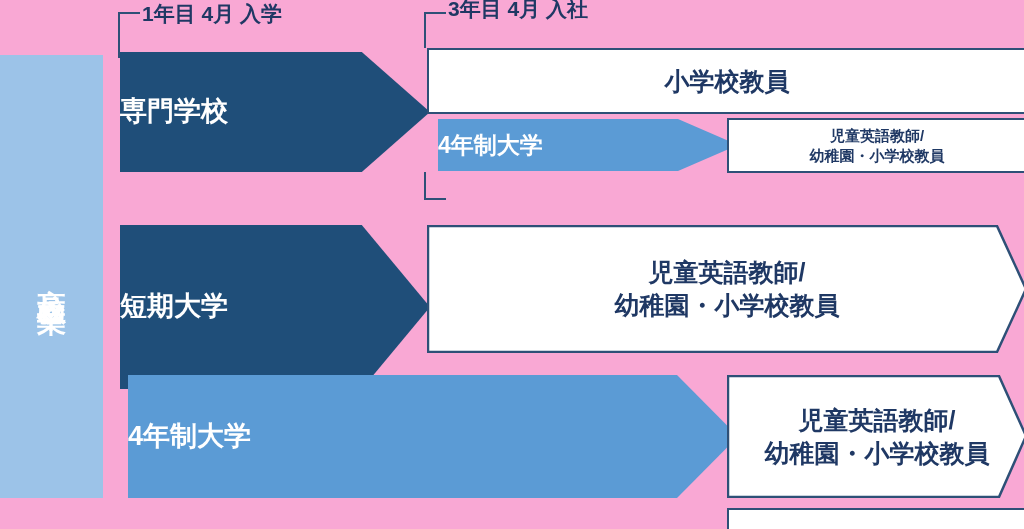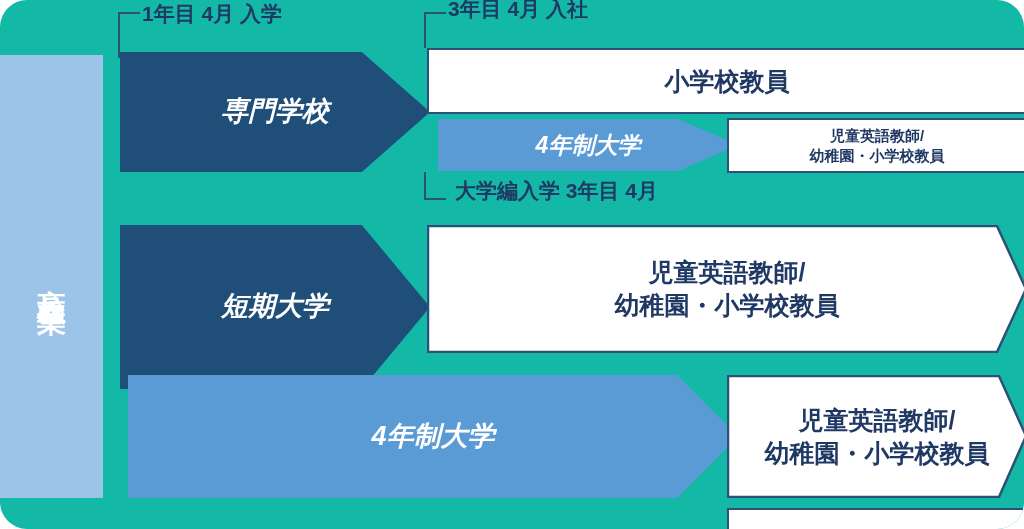--- a/index.html
+++ b/index.html
@@ -8,23 +8,22 @@
     background: #ffffff;
   }
   body {
     font-family: "Liberation Sans", "DejaVu Sans", sans-serif;
     color: #1F3864;
   }
   #canvas {
     position: relative;
     width: 1024px;
     height: 529px;
-    background: #14b8a6;
+    background: #f9a8d4;
     overflow: hidden;
-    border-radius: 27px;
   }
 
   
   .hs-band {
     position: absolute;
     left: 0;
     top: 55px;
     width: 103px;
     height: 443px;
     background: #9CC3E8;
@@ -58,26 +57,25 @@
     color: #1F3864;
     white-space: nowrap;
     line-height: 1;
   }
 
   
   .chev {
     position: absolute;
     display: flex;
     align-items: center;
-    justify-content: center;
+    justify-content: flex-start;
     color: #ffffff;
     font-weight: 700;
     line-height: 1.25;
     text-align: center;
-    font-style: italic;
   }
   .chev.navy  { background: #1F4E79; }
   .chev.blue  { background: #5B9BD5; margin-left: 8px; }
 
   
   .obox {
     position: absolute;
     background: #ffffff;
     border: 2px solid #2E5077;
     box-sizing: border-box;
@@ -132,21 +130,20 @@
   <div class="bracket" style="left:424px; top:12px; width:40px; height:36px;">
     <div class="stem" style="left:0; top:0; width:2px; height:36px;"></div>
     <div class="stem" style="left:0; top:0; width:22px; height:2px;"></div>
   </div>
   <div class="note-label" style="left:448px; top:-2px;">3年目 4月 入社</div>
 
   <div class="bracket" style="left:424px; top:172px; width:40px; height:28px;">
     <div class="stem" style="left:0; top:0; width:2px; height:28px;"></div>
     <div class="stem" style="left:0; top:26px; width:22px; height:2px;"></div>
   </div>
-  <div class="note-label" style="left:455px; top:180px;">大学編入学 3年目 4月</div>
 
   <div class="chev navy" style="left:120px; top:52px; width:310px; height:120px; font-size:27px;
               clip-path: polygon(0 0, 78% 0, 100% 50%, 78% 100%, 0 100%);">
     <span class="lbl">専門学校</span>
   </div>
 
   <div class="obox" style="left:427px; top:48px; width:600px; height:66px; font-size:25px;">
     <span class="lbl">小学校教員</span>
   </div>
 

